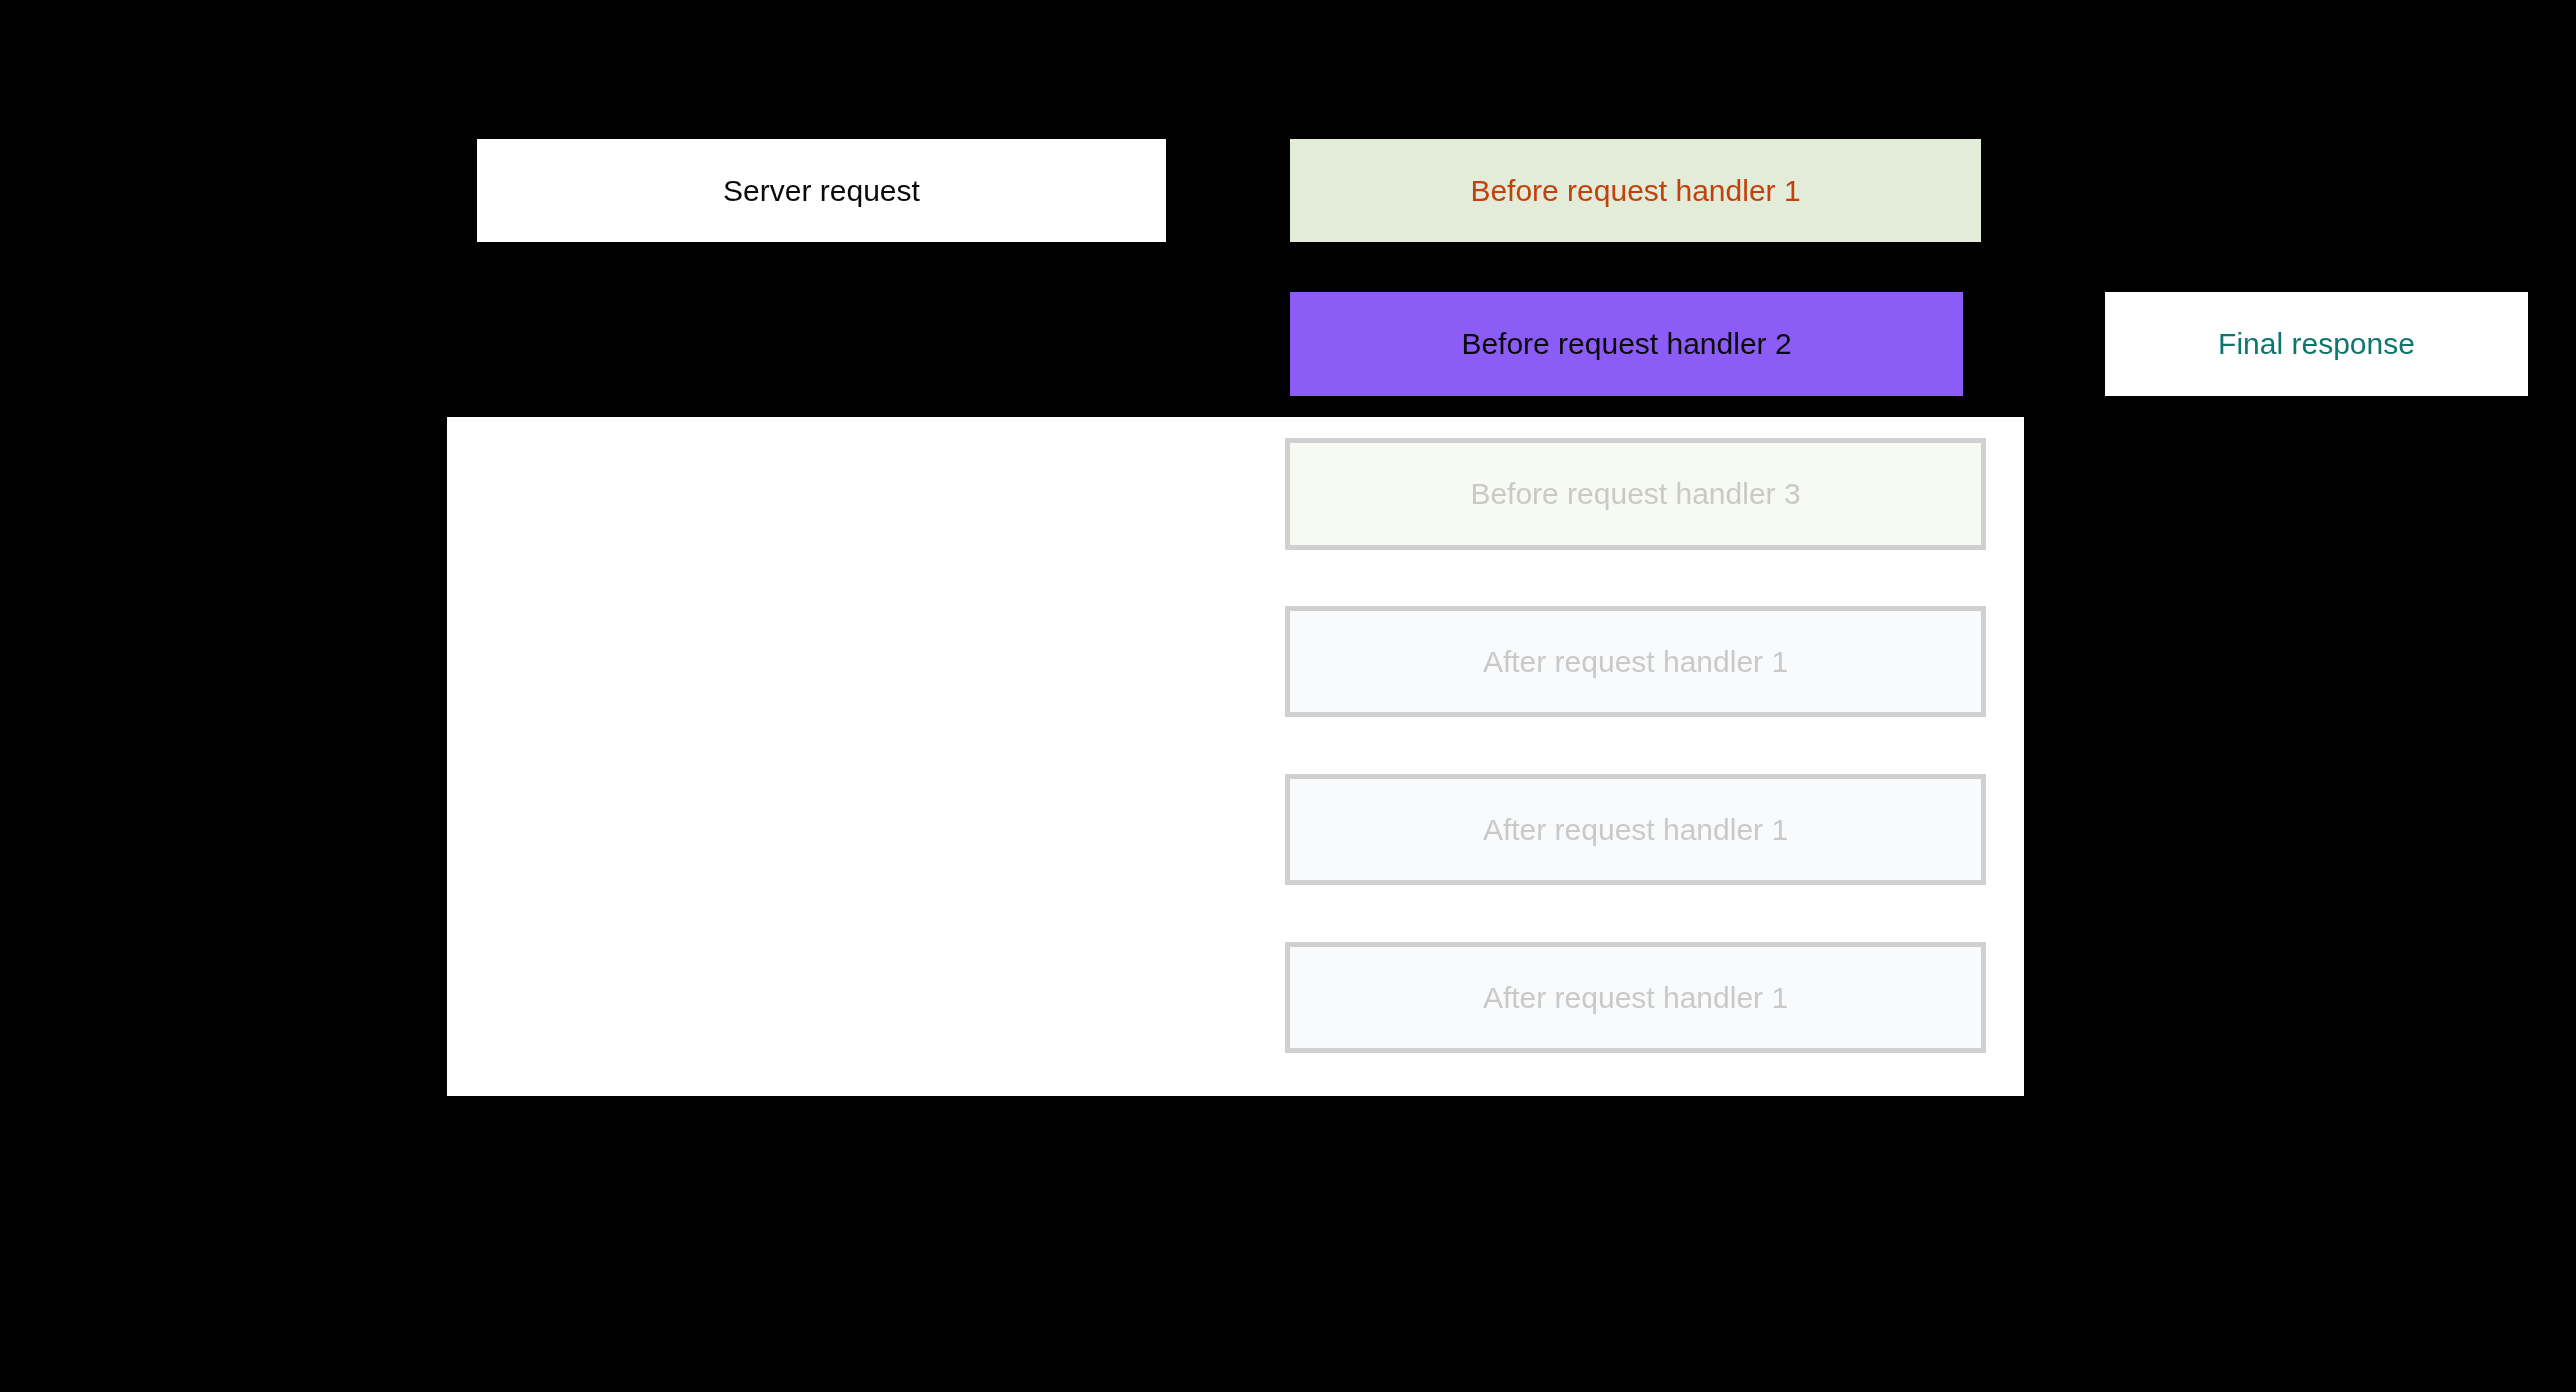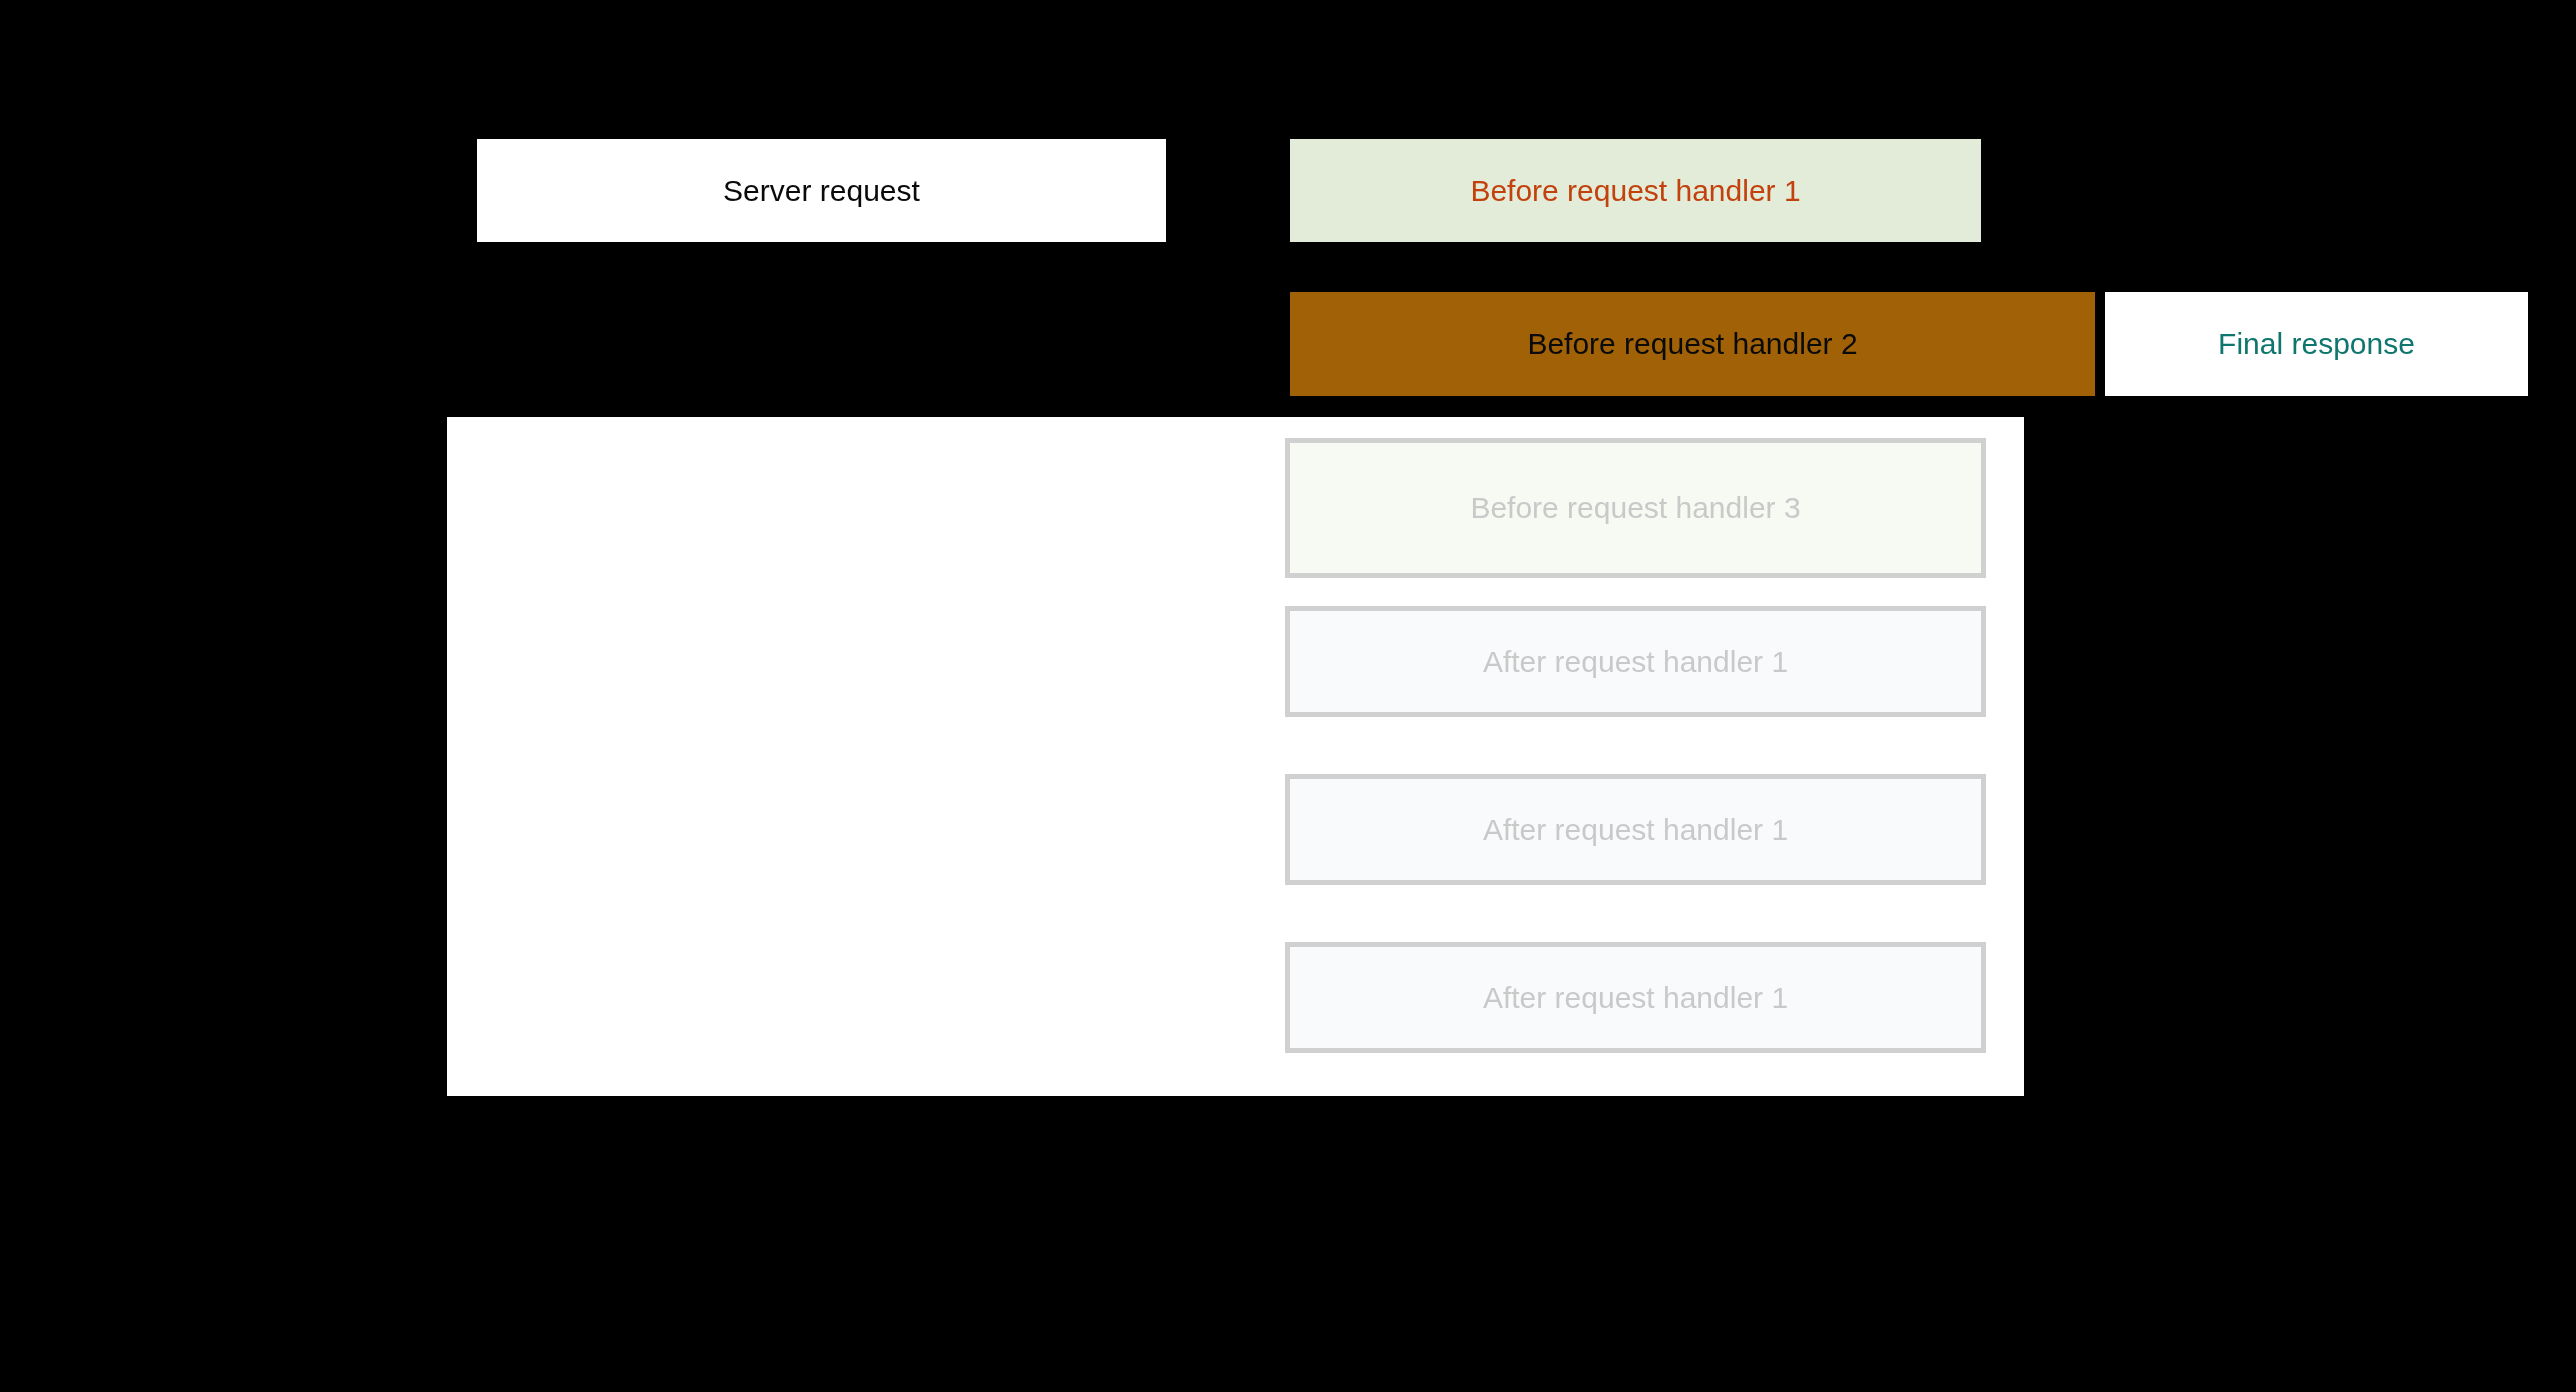--- a/index.html
+++ b/index.html
@@ -21,34 +21,34 @@
     align-items: center;
     justify-content: center;
     box-sizing: border-box;
     font-size: 30px;
     line-height: 1;
     white-space: nowrap;
   }
   
   .node--server    { left: 477px;  top: 139px; width: 689px; height: 103px; background: #ffffff; color: #0a0a0a; }
   .node--before1   { left: 1290px; top: 139px; width: 691px; height: 103px; background: #e2ecd8; color: #c2410c; }
-  .node--before2   { left: 1290px; top: 292px; width: 805px; height: 104px; background: #a16207; color: #0a0a0a; }
+  .node--before2   { left: 1290px; top: 292px; width: 673px; height: 104px; background: #8b5cf6; color: #0a0a0a; }
   .node--final     { left: 2105px; top: 292px; width: 423px; height: 104px; background: #ffffff; color: #0f766e; }
   
   .panel {
     position: absolute;
     left: 447px; top: 417px; width: 1577px; height: 679px;
     background: #ffffff;
   }
   
   .node--faded {
     border: 5.2px solid #d0d0d0;
     color: #c9c9c9;
   }
-  .node--before3  { left: 1285px; top: 438px;  width: 701px; height: 140px; background: #f7faf2; }
+  .node--before3  { left: 1285px; top: 438px;  width: 701px; height: 112px; background: #f7faf2; }
   .node--router   { left: 469px;  top: 606px;  width: 706px; height: 111px; background: #ffffff; }
   .node--after1a  { left: 1285px; top: 606px;  width: 701px; height: 111px; background: #f8fafb; }
   .node--after1b  { left: 1285px; top: 774px; width: 701px; height: 111px; background: #f8fafb; }
   .node--after1c  { left: 1285px; top: 942px; width: 701px; height: 111px; background: #f8fafb; }
 </style>
 </head>
 <body>
 
 <div class="canvas">
 

